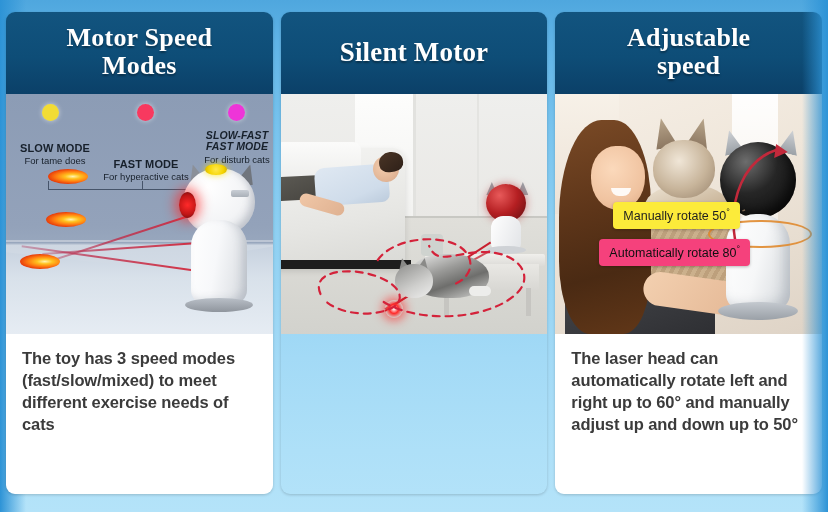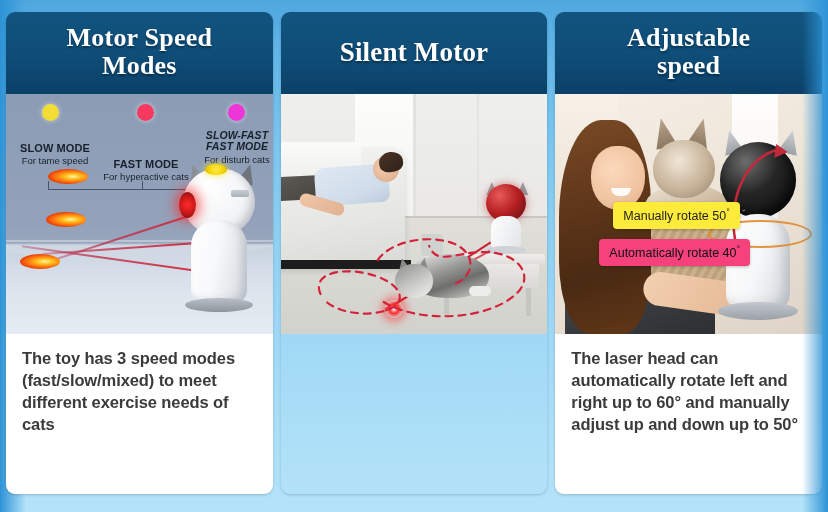--- a/index.html
+++ b/index.html
@@ -216,21 +216,21 @@
 
       <div class="modes">
         <div class="dots">
           <span class="dot d1" style="background:#F2DC35"></span>
           <span class="dot d2" style="background:#F8395F"></span>
           <span class="dot d3" style="background:#EE35D8"></span>
         </div>
         <div class="mlabels">
           <div class="mlabel m1">
             <div class="t1">SLOW MODE</div>
-            <div class="t2">For tame speed</div>
+            <div class="t2">For tame does</div>
           </div>
           <div class="mlabel m2">
             <div class="t1">FAST MODE</div>
             <div class="t2">For hyperactive cats</div>
           </div>
           <div class="mlabel m3">
             <div class="t1">
               <span>SLOW-FAST</span><br>
               <span>FAST MODE</span>
             </div>
@@ -361,21 +361,21 @@
       <svg width="100%" height="100%" viewBox="0 0 275 240" preserveAspectRatio="none" style="position:absolute;inset:0;pointer-events:none">
         <path d="M186,148 C178,104 196,66 228,56" fill="none" stroke="#C2293B" stroke-width="2.6" stroke-linecap="round"></path>
         <polygon points="228,50 240,58 226,64" fill="#C2293B"></polygon>
       </svg>
 
       <div class="callouts">
         <div class="callout manual">
           <span>Manually rotate 50</span><span class="deg">°</span>
         </div>
         <div class="callout auto">
-          <span>Automatically rotate 40</span><span class="deg">°</span>
+          <span>Automatically rotate 80</span><span class="deg">°</span>
         </div>
       </div>
 
       <svg width="100%" height="100%" viewBox="0 0 275 240" preserveAspectRatio="none" style="position:absolute;inset:0;pointer-events:none">
         <line x1="176" y1="122" x2="196" y2="116" stroke="#7a6550" stroke-width="1.4" stroke-dasharray="3 3"></line>
         <line x1="176" y1="168" x2="196" y2="152" stroke="#7a6550" stroke-width="1.4" stroke-dasharray="3 3"></line>
       </svg>
     </div>
 
     <div class="panel-caption">The laser head can automatically rotate left and right up to 60° and manually adjust up and down up to 50°</div>

